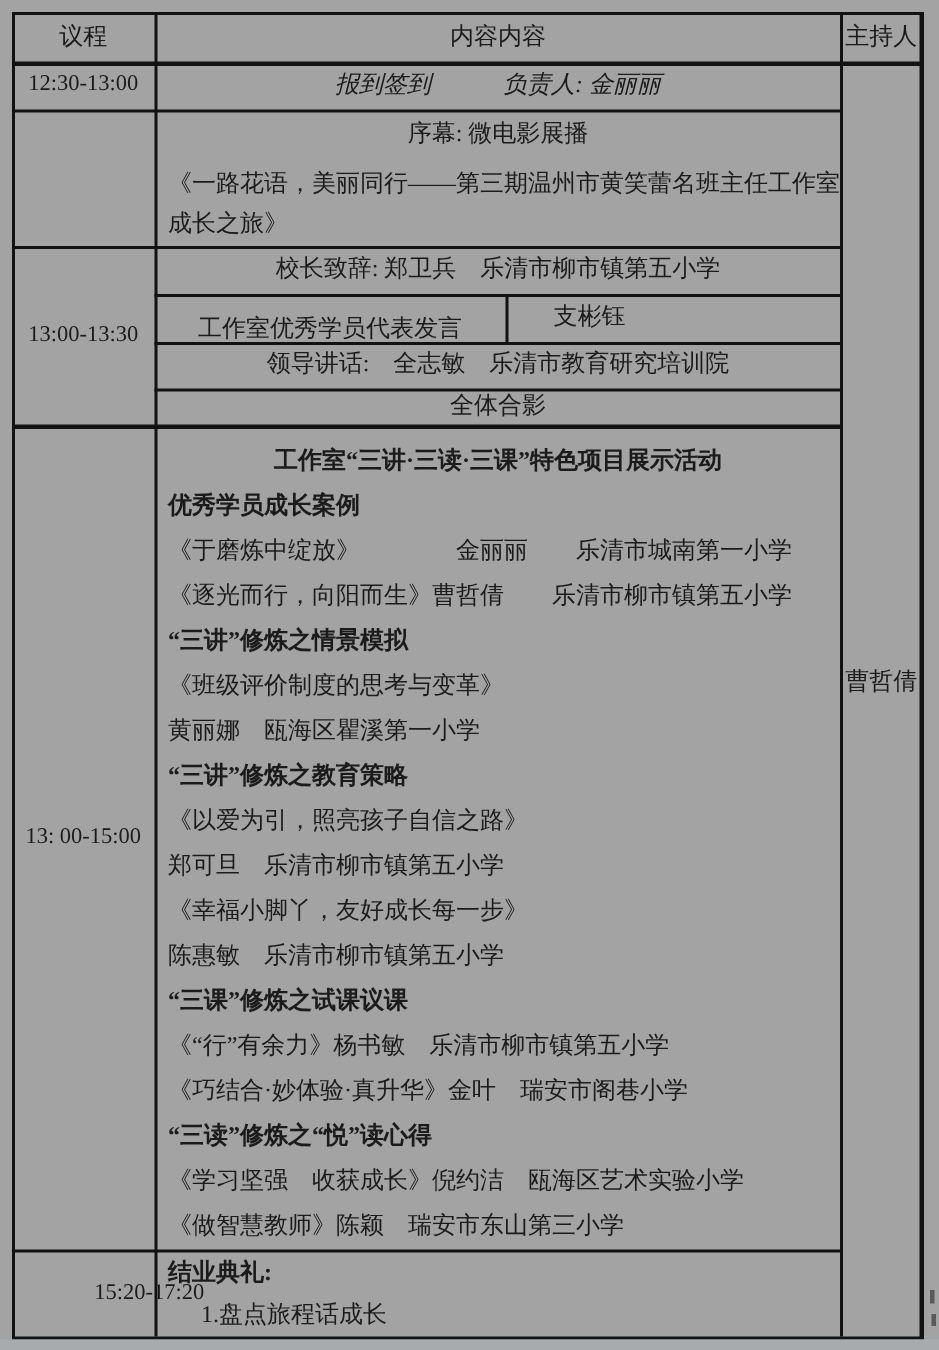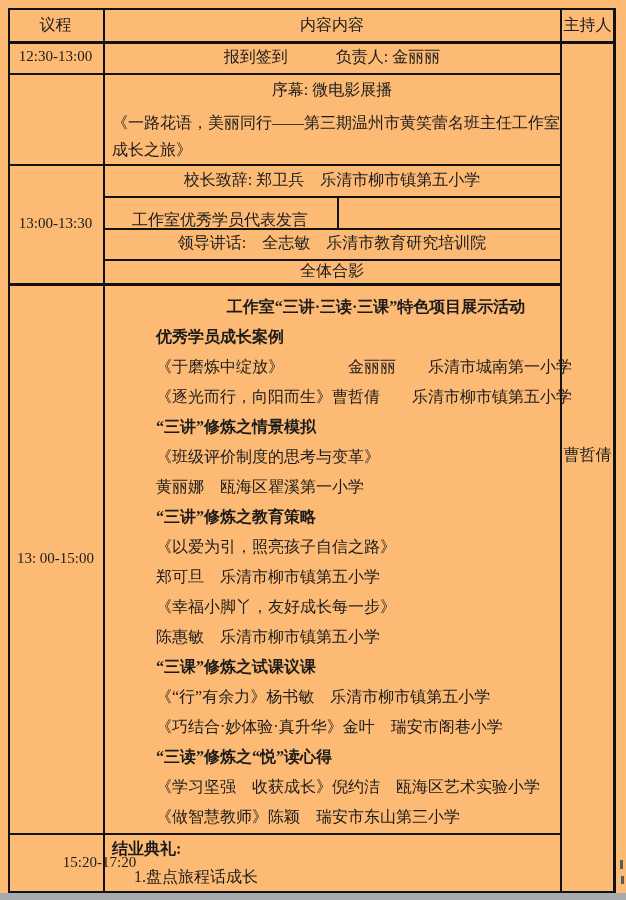--- a/index.html
+++ b/index.html
@@ -1,35 +1,35 @@
 <!DOCTYPE html>
 <html><head>
 <meta charset="utf-8">
 <style>
   html,body { margin:0; padding:0; background:#e8e8e8; }
   .sheet {
-    position:relative; width:626px; height:900px; background:#fdba74;
+    position:relative; width:626px; height:900px; background:#a3a3a3;
     font-family:"Liberation Serif","DejaVu Serif",serif;
     color:#1b1b1b; overflow:hidden;
   }
   .hline, .vline { position:absolute; background:#121212; }
   .frame {
     position:absolute; left:8px; top:8px; width:608px; height:885px;
     box-sizing:border-box;
     border:2px solid #121212; border-right-width:3px; border-bottom-width:2.5px;
   }
   .cell {
     position:absolute; display:flex; align-items:center; justify-content:center;
     font-size:16px; line-height:1.15; white-space:pre; box-sizing:border-box;
   }
   .cell.hleft { justify-content:flex-start; padding-left:9px; }
   .time { font-size:15px; letter-spacing:0px; }
   .hdr  { font-size:16px; }
   .b    { font-weight:bold; }
-  .plist { position:absolute; left:103px; top:292px; width:458px;padding-left:44px; }
+  .plist { position:absolute; left:103px; top:292px; width:458px; }
   .pline {
     height:30px; display:flex; align-items:center; justify-content:flex-start;
     padding-left:9px; font-size:16px; white-space:pre; box-sizing:border-box;
   }
   .pline.c { justify-content:center; padding-left:0; }
   .bottom-strip { position:absolute; left:0; top:893px; width:626px; height:7px; background:#a7abae; }
   .speck { position:absolute; background:#5a5a5a; }
 </style>
 </head>
 <body>
@@ -48,29 +48,30 @@
   <div class="hline" style="left:103px; top:228px; width:458px; height:1.5px;"></div>
   <div class="hline" style="left:103px; top:259px; width:458px; height:1.5px;"></div>
   <div class="hline" style="left:10px; top:283px; width:551px; height:2.5px;"></div>
   <div class="hline" style="left:10px; top:833px; width:551px; height:1.5px;"></div>
 
   <div class="cell hdr" style="left:8px; top:10px; width:95px; height:31px;">议程</div>
   <div class="cell hdr" style="left:103px; top:10px; width:458px; height:31px;">内容内容</div>
   <div class="cell hdr" style="left:560px; top:10px; width:55px; height:31px;">主持人</div>
 
   <div class="cell time" style="left:8px; top:42px; width:95px; height:30px;">12:30-13:00</div>
-  <div class="cell" style="left:103px; top:42px; width:458px; height:31px;">报到签到　　　负责人: 金丽丽</div>
+  <div class="cell" style="left:103px; top:42px; width:458px; height:31px;font-style:italic;">报到签到　　　负责人: 金丽丽</div>
 
   <div class="cell" style="left:103px; top:75px; width:458px; height:30px;">序幕: 微电影展播</div>
   <div class="cell hleft" style="left:103px; top:108px; width:551px; height:30px;">《一路花语，美丽同行——第三期温州市黄笑蕾名班主任工作室</div>
   <div class="cell hleft" style="left:103px; top:135px; width:458px; height:30px;">成长之旅》</div>
 
   <div class="cell time" style="left:8px; top:164px; width:95px; height:119px;">13:00-13:30</div>
   <div class="cell" style="left:103px; top:164px; width:458px; height:32px;">校长致辞: 郑卫兵　乐清市柳市镇第五小学</div>
   <div class="cell" style="left:103px; top:196px; width:234px; height:48px;">工作室优秀学员代表发言</div>
+  <div class="cell hleft" style="left:337px; top:196px; width:224px; height:32px; padding-left:32px;">支彬钰</div>
   <div class="cell" style="left:103px; top:228px; width:458px; height:31px;">领导讲话:　全志敏　乐清市教育研究培训院</div>
   <div class="cell" style="left:103px; top:259px; width:458px; height:24px;">全体合影</div>
 
   <div class="cell time" style="left:8px; top:284px; width:95px; height:549px;">13: 00-15:00</div>
   <div class="plist">
 
   <div class="pline b c">工作室“三讲·三读·三课”特色项目展示活动</div>
       <div class="pline b">优秀学员成长案例</div>
       <div class="pline">《于磨炼中绽放》　　　　金丽丽　　乐清市城南第一小学</div>
       <div class="pline">《逐光而行，向阳而生》曹哲倩　　乐清市柳市镇第五小学</div>

